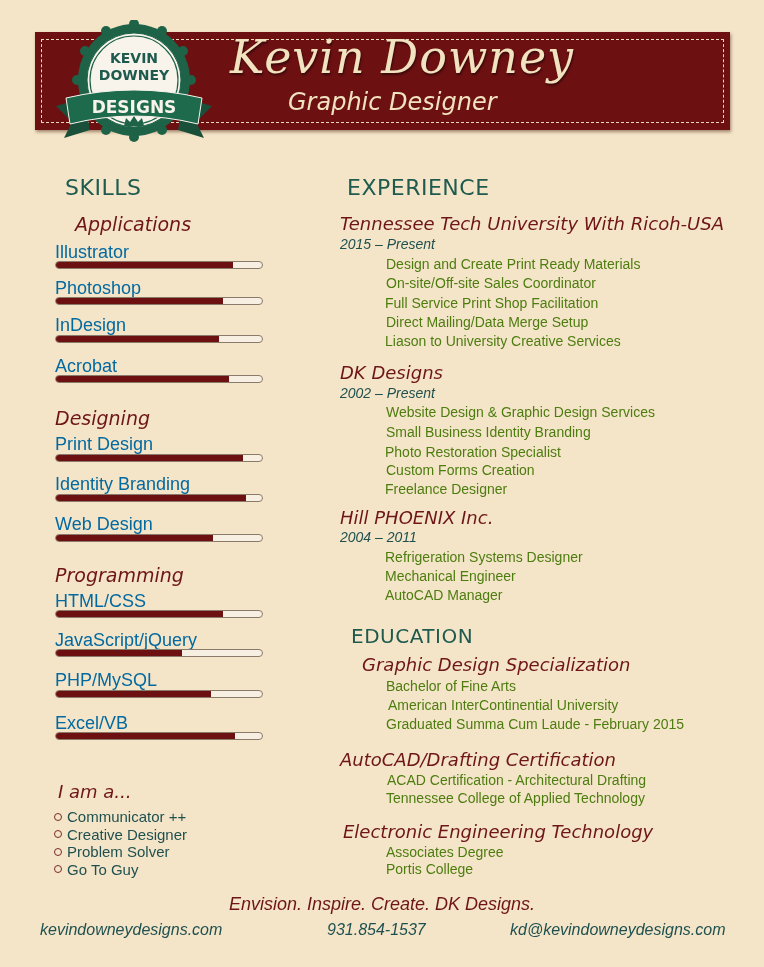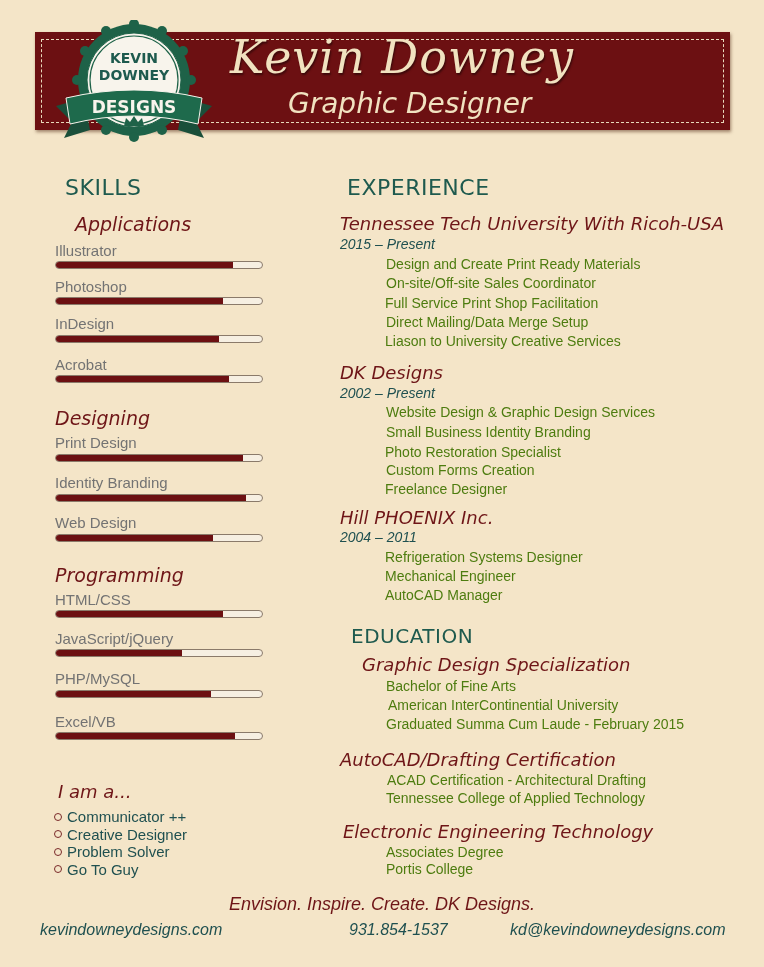--- a/index.html
+++ b/index.html
@@ -31,21 +31,21 @@
     color: #f1e2c0;
     letter-spacing: 1px;
     text-shadow: 1px 2px 2px rgba(0,0,0,0.45);
     line-height: 1;
   }
   .banner-sub {
     position: absolute;
     left: 288px; top: 90px;
     font-family: "DejaVu Sans", sans-serif;
     font-style: italic;
-    font-size: 28px;
+    font-size: 24px;
     color: #f1e2c0;
     line-height: 1;
     text-align: center;
   }
   .logo {
     position: absolute;
     left: 44px; top: 20px; width: 180px; height: 135px;
   }
   .logo svg { width: 180px; height: 135px; }
 
@@ -59,22 +59,22 @@
   .cat-head {
     position: absolute;
     font-family: "DejaVu Sans", sans-serif;
     font-style: italic;
     font-size: 19px;
     color: #6e1517;
   }
   .skill-label {
     position: absolute;
     left: 55px;
-    font-size: 15px;
-    color: #737373;
+    font-size: 18px;
+    color: #0369a1;
   }
   .bar {
     position: absolute;
     left: 55px; width: 208px; height: 8px;
     background: #f6efe2;
     border: 1px solid #8a7a6a;
     border-radius: 4px;
     overflow: hidden;
   }
   .bar .fill {
@@ -272,14 +272,14 @@
 <div class="job-title" style="left:340px; top:749px;">AutoCAD/Drafting Certification</div>
 <div class="job-line" style="left:387px; top:772px;">ACAD Certification - Architectural Drafting</div>
 <div class="job-line" style="left:386px; top:790px;">Tennessee College of Applied Technology</div>
 
 <div class="job-title" style="left:343px; top:821px;">Electronic Engineering Technology</div>
 <div class="job-line" style="left:386px; top:844px;">Associates Degree</div>
 <div class="job-line" style="left:386px; top:861px;">Portis College</div>
 
 <div class="footer-tag">Envision. Inspire. Create. DK Designs.</div>
 <div class="footer-contact" style="left:40px;">kevindowneydesigns.com</div>
-<div class="footer-contact" style="left:327px;margin-left:22px;">931.854-1537</div>
+<div class="footer-contact" style="left:327px;">931.854-1537</div>
 <div class="footer-contact" style="left:510px;">kd@kevindowneydesigns.com</div>
 
 </body></html>

